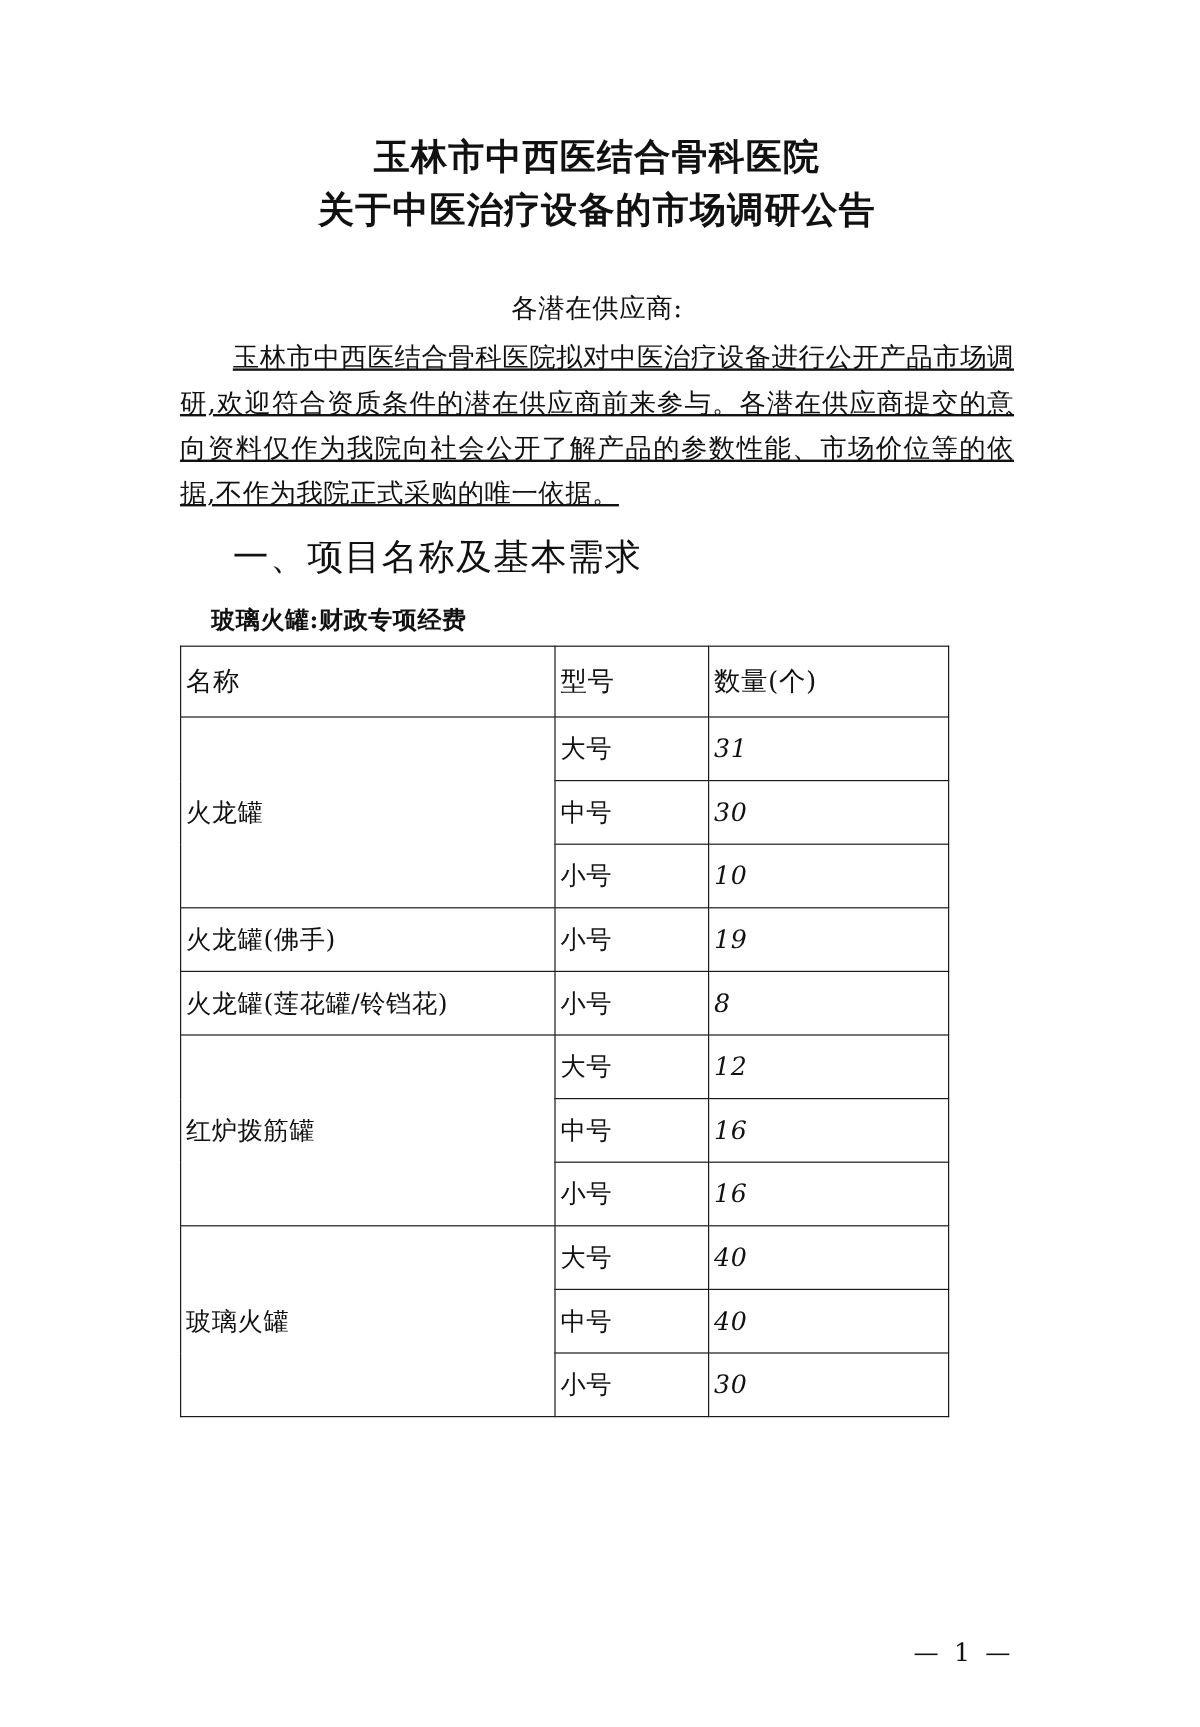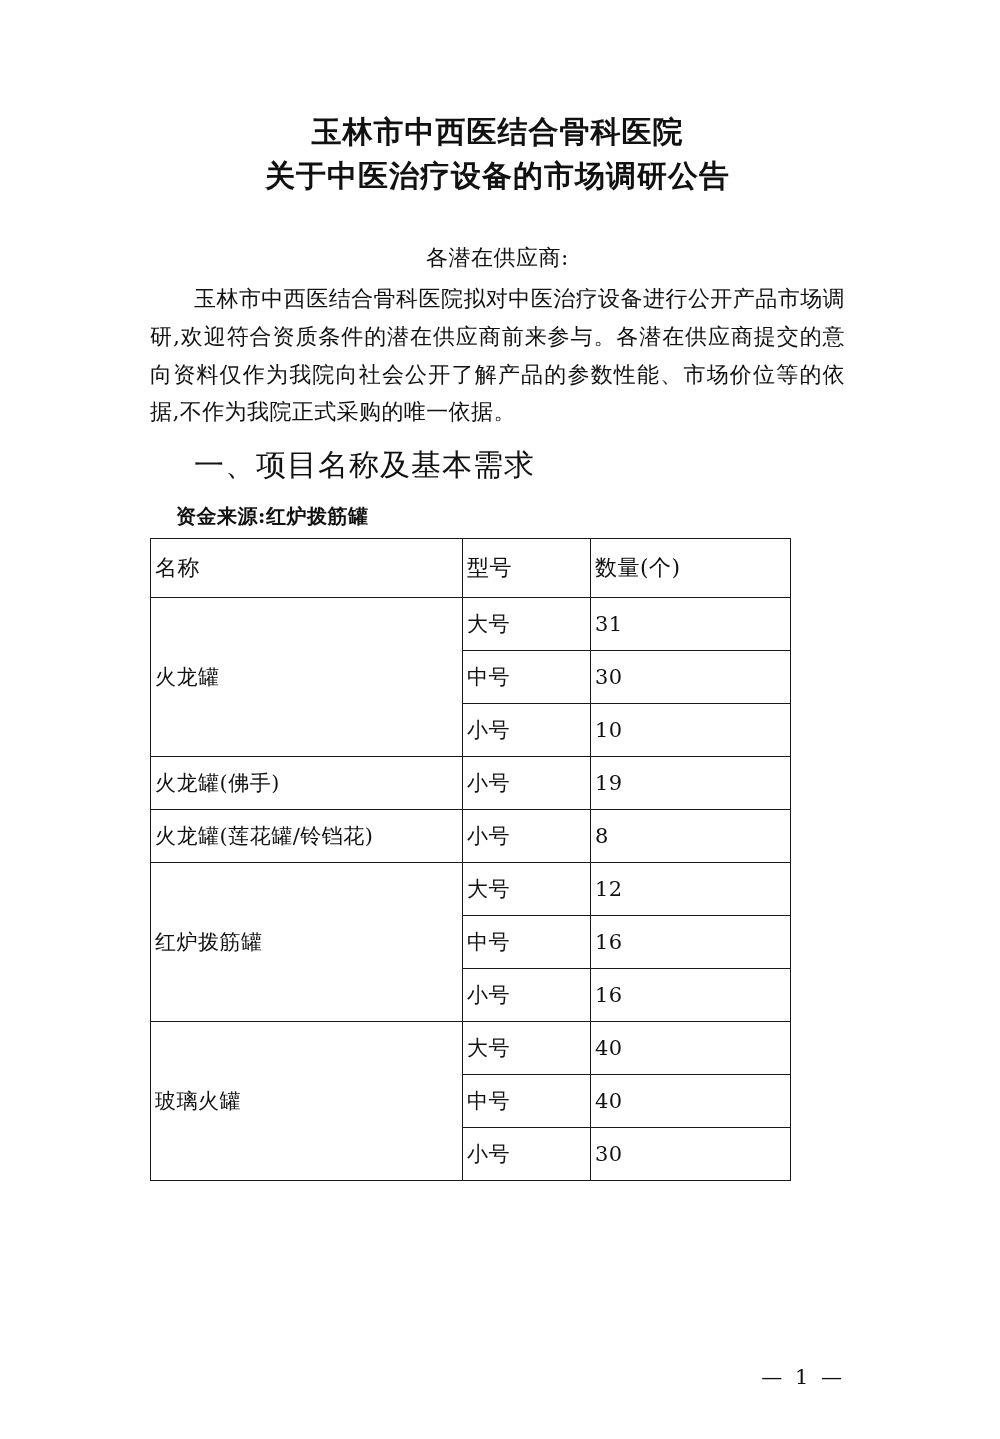--- a/index.html
+++ b/index.html
@@ -43,20 +43,21 @@
     text-align: center;
   }
   .para {
     font-size: 22px;
     line-height: 1.72;
     text-align: justify;
     text-justify: inter-ideograph;
     margin: 0 0 10px 0;
     text-indent: 44px;
     letter-spacing: 0.4px;
+    text-decoration: underline;
   }
   .section-heading {
     font-size: 30px;
     font-weight: normal;
     line-height: 1.6;
     margin: 8px 0 14px 0;
     text-indent: 44px;
     letter-spacing: 1px;
   }
   .fund-source {
@@ -88,20 +89,21 @@
     padding: 14px 4px;
   }
   .col-name { width: 312px; }
   .col-model { width: 128px; }
   .col-qty { width: 200px; }
   .name-cell {
     font-size: 22px;
   }
   .qty-cell {
     font-size: 22px;
+    font-style: italic;
   }
   .page-number {
     position: absolute;
     right: 155px;
     bottom: 50px;
     font-size: 21px;
     letter-spacing: 3px;
     color: #111;
   }
 </style>
@@ -114,21 +116,21 @@
     <span class="line">玉林市中西医结合骨科医院</span>
     <span class="line">关于中医治疗设备的市场调研公告</span>
   </h1>
 
   <p class="salutation">各潜在供应商:</p>
 
   <p class="para">玉林市中西医结合骨科医院拟对中医治疗设备进行公开产品市场调研,欢迎符合资质条件的潜在供应商前来参与。各潜在供应商提交的意向资料仅作为我院向社会公开了解产品的参数性能、市场价位等的依据,不作为我院正式采购的唯一依据。</p>
 
   <p class="section-heading">一、项目名称及基本需求</p>
 
-  <p class="fund-source">资金来源:红炉拨筋罐</p>
+  <p class="fund-source">玻璃火罐:财政专项经费</p>
 
   <table class="req-table">
     <colgroup>
       <col class="col-name">
       <col class="col-model">
       <col class="col-qty">
     </colgroup>
     <thead>
       <tr>
         <th>名称</th>

